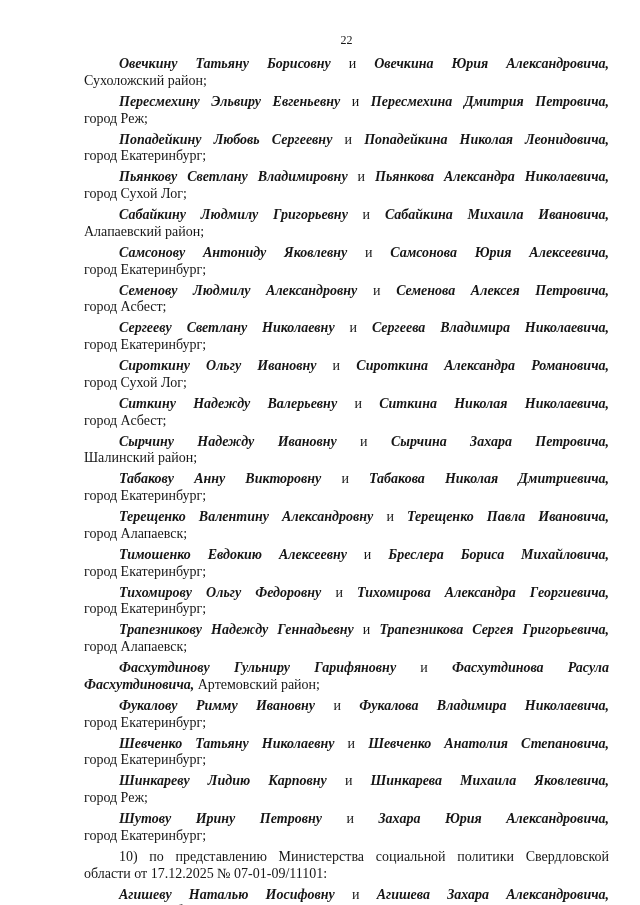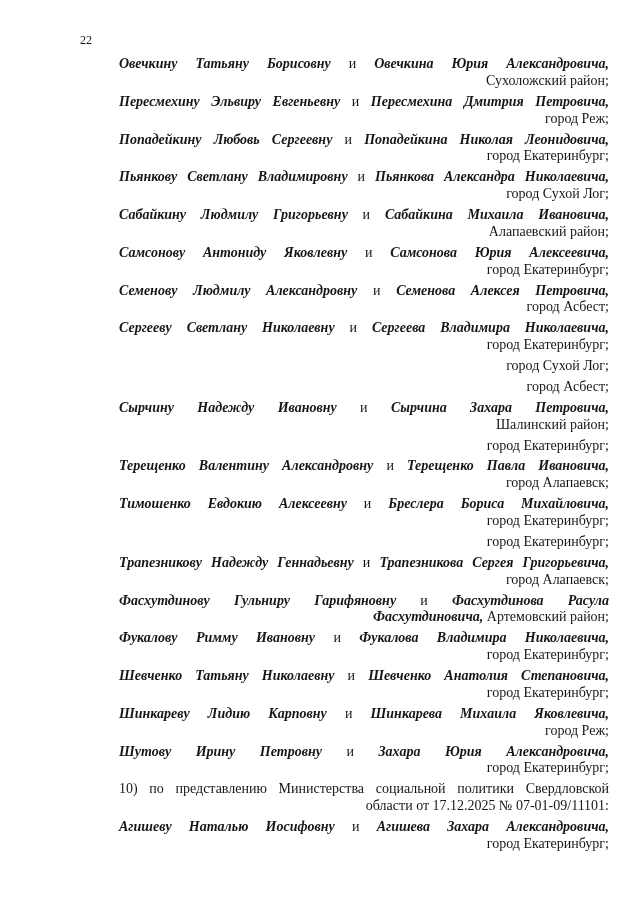--- a/index.html
+++ b/index.html
@@ -8,40 +8,40 @@
     height: 905px;
     background: #ffffff;
     font-family: "Liberation Serif", "DejaVu Serif", serif;
     color: #161616;
     overflow: hidden;
   }
   .page { padding-top: 33px; }
   .page-number {
     width: 533px;
     margin-left: 80px;
-    text-align: left;
+    text-align: center;
     font-size: 12px;
     line-height: 15px;
   }
   .content {
     margin: 8px 0 0 80px;
     width: 533px;
     font-size: 14px;
   }
   .entry { margin: 4px; }
   .line1 {
     line-height: 16.87px;
     text-indent: 35px;
     text-align: justify;
     text-align-last: justify;
     white-space: nowrap;
   }
   .line2 {
     line-height: 16.87px;
-    text-align: right;
+    text-align: left;
   }
   .bi { font-weight: 700; font-style: italic; }
 </style>
 </head>
 <body>
 
 <main class="page">
   <div class="page-number">22</div>
   <section class="content">
       <div class="entry">
@@ -70,41 +70,45 @@
       </div>
       <div class="entry">
         <div class="line1"><span class="bi">Семенову Людмилу Александровну</span> <span>и</span> <span class="bi">Семенова Алексея Петровича,</span></div>
         <div class="line2"><span>город Асбест;</span></div>
       </div>
       <div class="entry">
         <div class="line1"><span class="bi">Сергееву Светлану Николаевну</span> <span>и</span> <span class="bi">Сергеева Владимира Николаевича,</span></div>
         <div class="line2"><span>город Екатеринбург;</span></div>
       </div>
       <div class="entry">
+        <div class="line1"><span class="bi">Сироткину Ольгу Ивановну</span> <span>и</span> <span class="bi">Сироткина Александра Романовича,</span></div>
         <div class="line2"><span>город Сухой Лог;</span></div>
       </div>
       <div class="entry">
+        <div class="line1"><span class="bi">Ситкину Надежду Валерьевну</span> <span>и</span> <span class="bi">Ситкина Николая Николаевича,</span></div>
         <div class="line2"><span>город Асбест;</span></div>
       </div>
       <div class="entry">
         <div class="line1"><span class="bi">Сырчину Надежду Ивановну</span> <span>и</span> <span class="bi">Сырчина Захара Петровича,</span></div>
         <div class="line2"><span>Шалинский район;</span></div>
       </div>
       <div class="entry">
+        <div class="line1"><span class="bi">Табакову Анну Викторовну</span> <span>и</span> <span class="bi">Табакова Николая Дмитриевича,</span></div>
         <div class="line2"><span>город Екатеринбург;</span></div>
       </div>
       <div class="entry">
         <div class="line1"><span class="bi">Терещенко Валентину Александровну</span> <span>и</span> <span class="bi">Терещенко Павла Ивановича,</span></div>
         <div class="line2"><span>город Алапаевск;</span></div>
       </div>
       <div class="entry">
         <div class="line1"><span class="bi">Тимошенко Евдокию Алексеевну</span> <span>и</span> <span class="bi">Бреслера Бориса Михайловича,</span></div>
         <div class="line2"><span>город Екатеринбург;</span></div>
       </div>
       <div class="entry">
+        <div class="line1"><span class="bi">Тихомирову Ольгу Федоровну</span> <span>и</span> <span class="bi">Тихомирова Александра Георгиевича,</span></div>
         <div class="line2"><span>город Екатеринбург;</span></div>
       </div>
       <div class="entry">
         <div class="line1"><span class="bi">Трапезникову Надежду Геннадьевну</span> <span>и</span> <span class="bi">Трапезникова Сергея Григорьевича,</span></div>
         <div class="line2"><span>город Алапаевск;</span></div>
       </div>
       <div class="entry">
         <div class="line1"><span class="bi">Фасхутдинову Гульниру Гарифяновну</span> <span>и</span> <span class="bi">Фасхутдинова Расула</span></div>
         <div class="line2"><span class="bi">Фасхутдиновича,</span> <span>Артемовский район;</span></div>
       </div>

